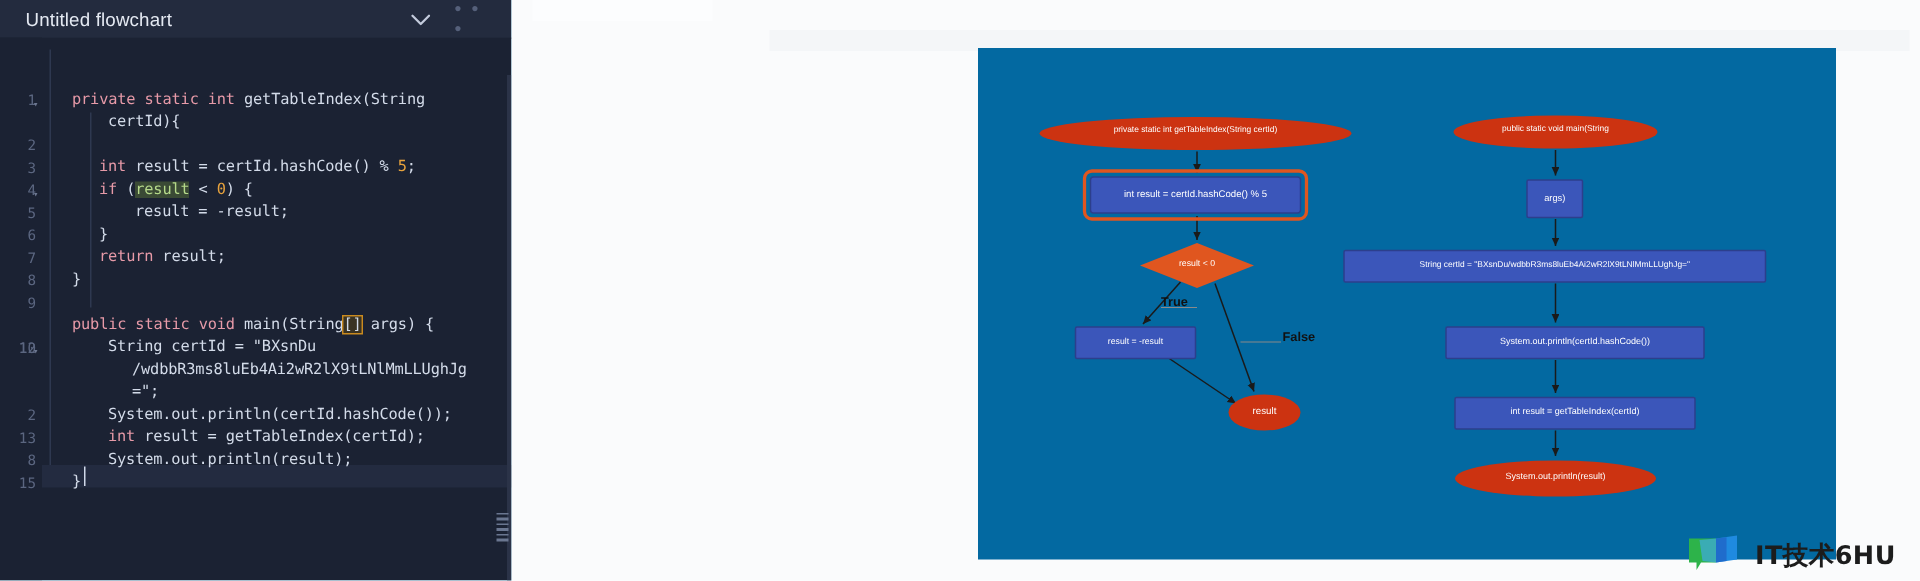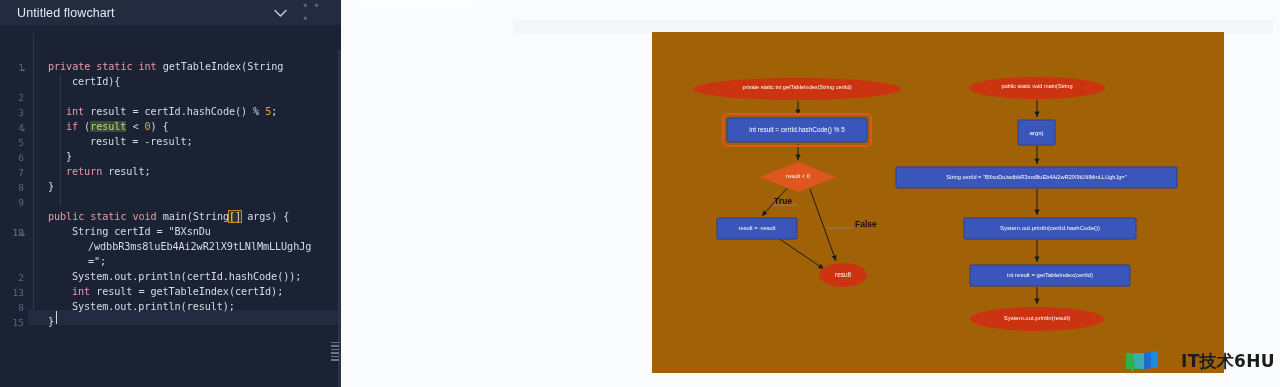--- a/index.html
+++ b/index.html
@@ -108,21 +108,21 @@
   #ghost-top{
     position:absolute;left:355px;top:0;width:120px;height:14px;
     background:#fcfdfe;
   }
   #ghost-bar{
     position:absolute;left:513px;top:20px;width:760px;height:14px;
     background:#f4f6f8;
   }
   #chart-card{
     position:absolute;left:652px;top:32px;width:572px;height:341px;
-    background:#a16207;
+    background:#0369a1;
   }
 
   #flow-svg{position:absolute;left:0;top:0;width:572px;height:341px;display:block;}
 
   .node-label{
     position:absolute;
     color:#ffffff;
     font-family:"Liberation Sans", sans-serif;
     text-align:center;white-space:nowrap;
     pointer-events:none;
@@ -130,21 +130,21 @@
   .edge-label{
     position:absolute;
     color:#111111;font-weight:bold;
     font-family:"Liberation Sans", sans-serif;
     font-size:8.5px;white-space:nowrap;
   }
 
   
   #watermark{
     position:absolute;left:1124px;top:350px;width:152px;height:32px;
-    display:flex;align-items:flex-start;gap:17px;
+    display:flex;align-items:flex-end;gap:6px;
   }
   #wm-logo{position:relative;width:40px;height:26px;}
   #wm-text{
     color:#1c1c1c;font-size:17px;font-weight:bold;
     font-family:"DejaVu Sans", sans-serif;letter-spacing:.3px;white-space:nowrap;
   }
 </style>
 </head>
 <body>
 

